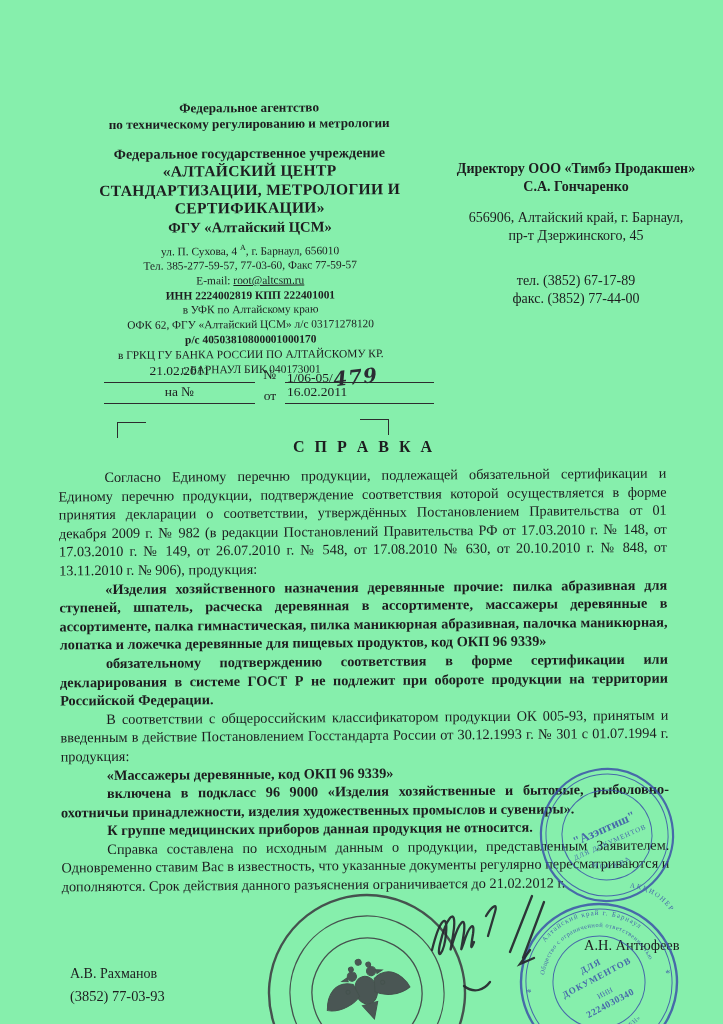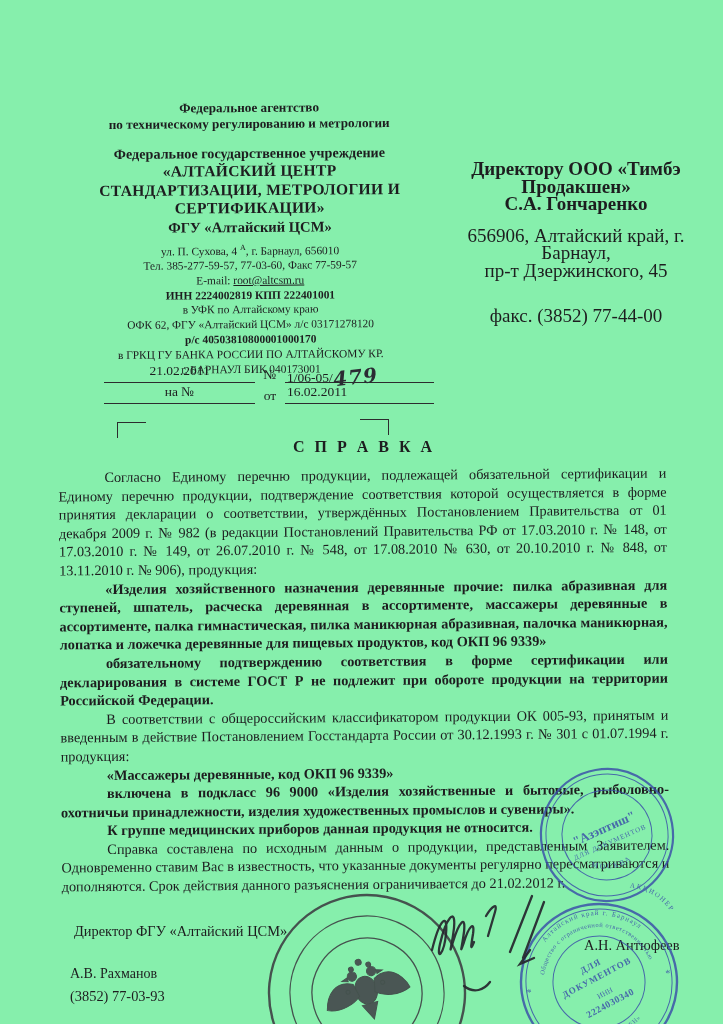--- a/index.html
+++ b/index.html
@@ -27,21 +27,21 @@
   .ref-lbl{width:26px; text-align:center; padding:0 2px;}
   .hand{
     font-family:"DejaVu Serif", serif; font-style:italic; font-weight:bold;
     font-size:20px; color:#2b2b33; display:inline-block;
     transform:rotate(-6deg) translateY(2px); letter-spacing:1px;
   }
   .corner{position:absolute; width:28px; height:15px;}
   .corner.cl{left:13px; top:60px; border-left:1.6px solid #2c2c2e; border-top:1.6px solid #2c2c2e;}
   .corner.cr{left:256px; top:57px; border-right:1.6px solid #2c2c2e; border-top:1.6px solid #2c2c2e;}
   
-  .recipient{position:absolute; left:438px; top:160px; width:276px; text-align:center; font-size:19px; line-height:17.5px;}
+  .recipient{position:absolute; left:438px; top:160px; width:276px; text-align:center; font-size:14px; line-height:17.5px;}
   .recipient .who{font-weight:bold;}
   .recipient .gap{height:14px;}
   
   .doc-title{position:absolute; left:60px; top:438px; width:608px; text-align:center;
     font-weight:bold; font-size:16px; letter-spacing:3px;}
   .body-text{position:absolute; left:60px; top:466px; width:608px; transform:rotate(-0.45deg);}
   .body-text p{margin:0; font-size:14.3px; line-height:18.6px; text-align:justify; text-indent:46px;}
   .body-text p.b{font-weight:bold;}
   
   .signoff-director{position:absolute; left:74px; top:923px; font-size:14.4px;}
@@ -117,37 +117,37 @@
   </div>
 
   <div class="recipient">
     <div class="who">Директору ООО «Тимбэ Продакшен»</div>
     <div class="who">С.А. Гончаренко</div>
     <div class="gap"></div>
     <div>656906, Алтайский край, г. Барнаул,</div>
     <div>пр-т Дзержинского, 45</div>
     <div class="gap"></div>
       <div class="gap"></div>
+    <div>тел. (3852) 67-17-89</div>
     <div>факс. (3852) 77-44-00</div>
   </div>
 
   <div class="doc-title">С П Р А В К А</div>
 
   <div class="body-text" id="body">
     <p>Согласно Единому перечню продукции, подлежащей обязательной сертификации и Единому перечню продукции, подтверждение соответствия которой осуществляется в форме принятия декларации о соответствии, утверждённых Постановлением Правительства от 01 декабря 2009 г. № 982  (в редакции Постановлений Правительства РФ от 17.03.2010 г. № 148, от 17.03.2010 г. № 149, от 26.07.2010 г. № 548, от 17.08.2010 № 630, от 20.10.2010 г. № 848, от 13.11.2010 г. № 906), продукция:</p>
     <p class="b">«Изделия хозяйственного назначения деревянные прочие: пилка абразивная для ступеней, шпатель, расческа деревянная в ассортименте, массажеры деревянные в ассортименте, палка гимнастическая, пилка маникюрная абразивная, палочка маникюрная, лопатка и ложечка деревянные для пищевых продуктов, код ОКП 96 9339»</p>
     <p class="b">обязательному подтверждению соответствия в форме сертификации или декларирования в системе ГОСТ Р не подлежит при обороте продукции на территории Российской Федерации.</p>
     <p>В соответствии с общероссийским классификатором продукции ОК 005-93, принятым и введенным в действие Постановлением Госстандарта России от 30.12.1993 г. № 301 с 01.07.1994 г. продукция:</p>
     <p class="b">«Массажеры деревянные, код ОКП 96 9339»</p>
     <p class="b">включена в подкласс 96 9000 «Изделия хозяйственные и бытовые, рыболовно-охотничьи принадлежности, изделия художественных промыслов и сувениры».</p>
     <p class="b">К группе медицинских приборов данная продукция не относится.</p>
     <p>Справка составлена по исходным данным о продукции, представленным Заявителем. Одновременно ставим Вас в известность, что указанные документы регулярно пересматриваются и дополняются. Срок действия данного разъяснения ограничивается до 21.02.2012 г.</p>
   </div>
 
-  <div class="signoff-director">Директор ФГУ «Алтайский ЦСМ»</div>
   <div class="signoff-name">А.Н. Антюфеев</div>
   <div class="signoff-executor">А.В. Рахманов</div>
   <div class="signoff-phone">(3852) 77-03-93</div>
 
   <svg class="stamp seal-black" width="214" height="214" viewBox="0 0 214 214">
     <defs>
       <path id="selOut" d="M107,194 A87,87 0 1 1 106.9,194"></path>
       <path id="selIn" d="M107,173 A66,66 0 1 1 106.9,173"></path>
     </defs>
     <g transform="rotate(-16 107 107)">

